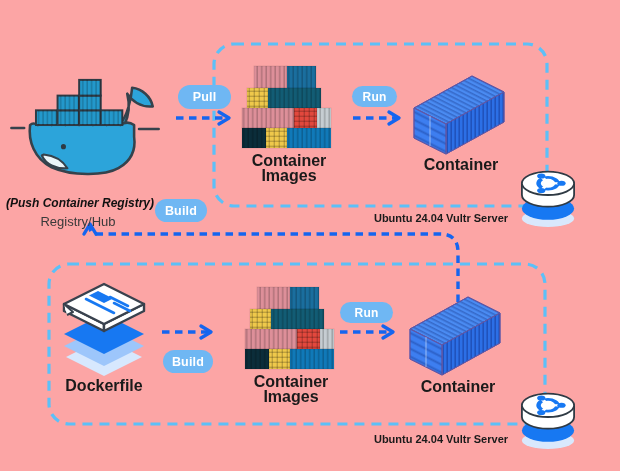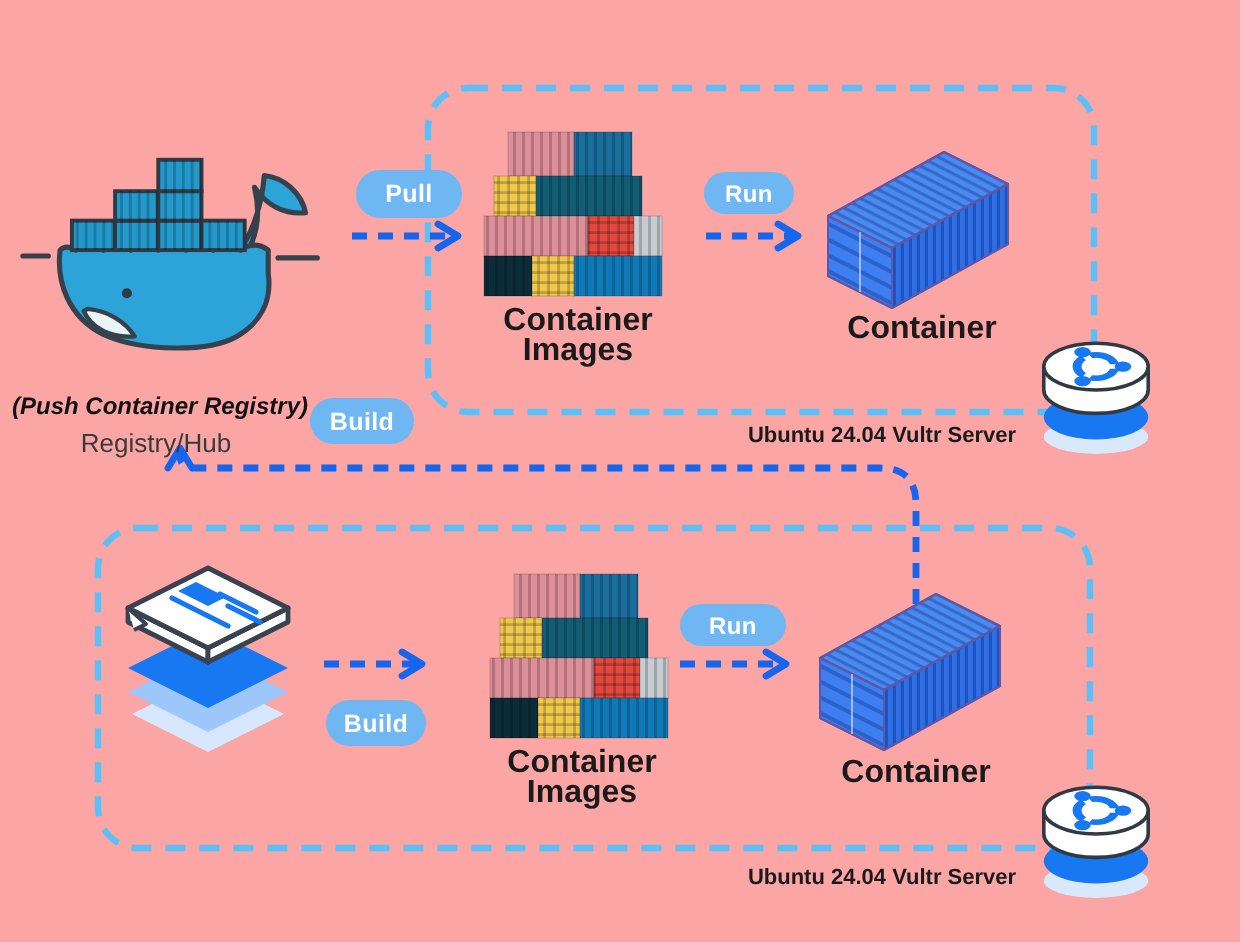--- a/index.html
+++ b/index.html
@@ -225,17 +225,18 @@
   <div class="badge" id="badge-run-top">Run</div>
   <div class="badge" id="badge-run-bottom">Run</div>
 
   <div class="lbl" id="lbl-registry">Registry/Hub</div>
   <div class="lbl" id="lbl-registry-sub">(Push Container Registry)</div>
 
   <div class="lbl" id="lbl-images-top">Container Images</div>
   <div class="lbl" id="lbl-container-top">Container</div>
   <div class="lbl" id="lbl-server-top">Ubuntu 24.04 Vultr Server</div>
 
+  <div class="lbl" id="lbl-dockerfile">Dockerfile</div>
   <div class="lbl" id="lbl-images-bottom">Container Images</div>
   <div class="lbl" id="lbl-container-bottom">Container</div>
   <div class="lbl" id="lbl-server-bottom">Ubuntu 24.04 Vultr Server</div>
 
 </div>
 
 </body></html>

